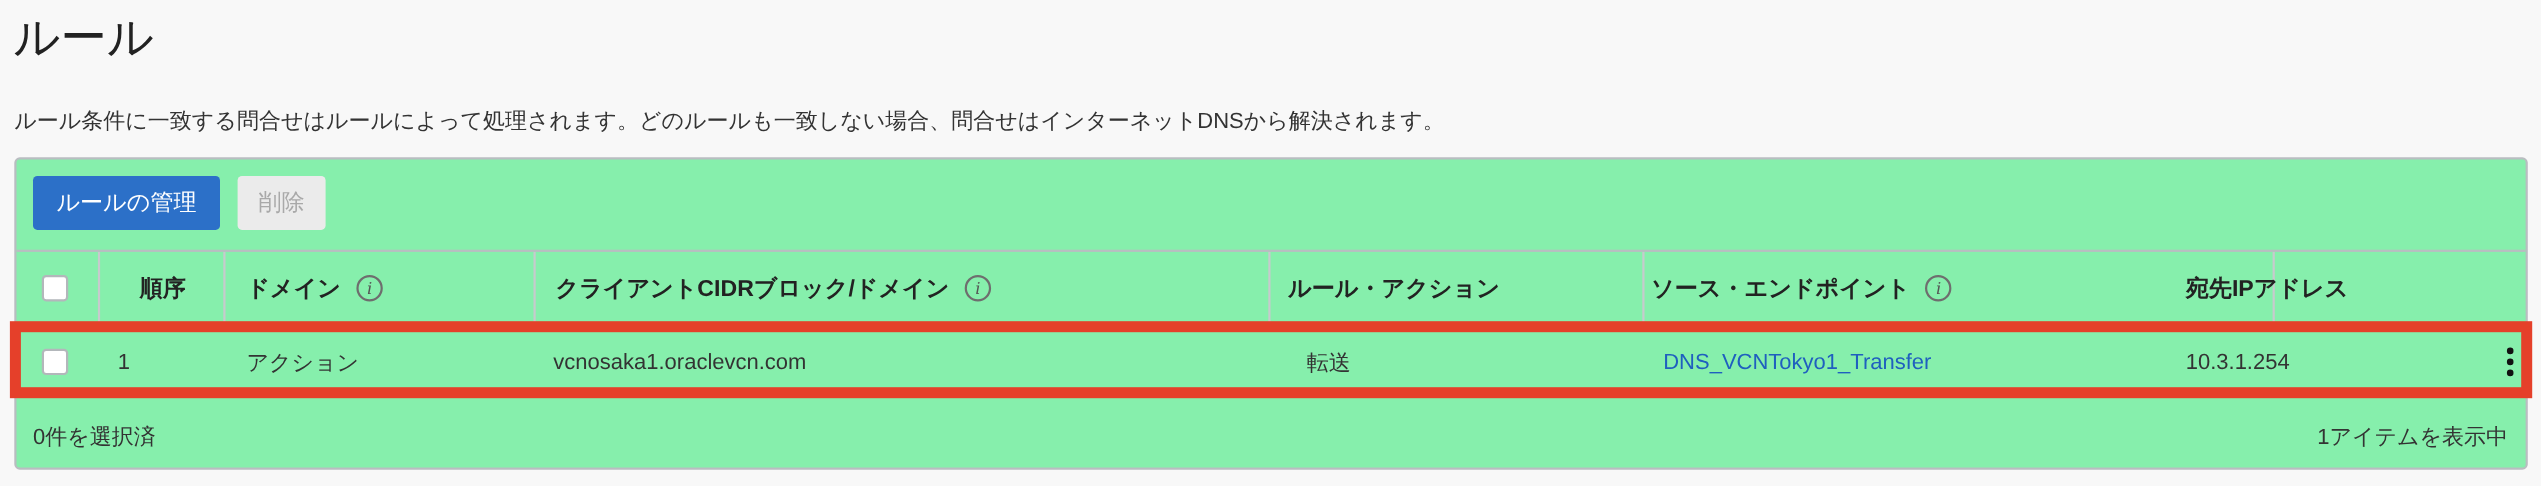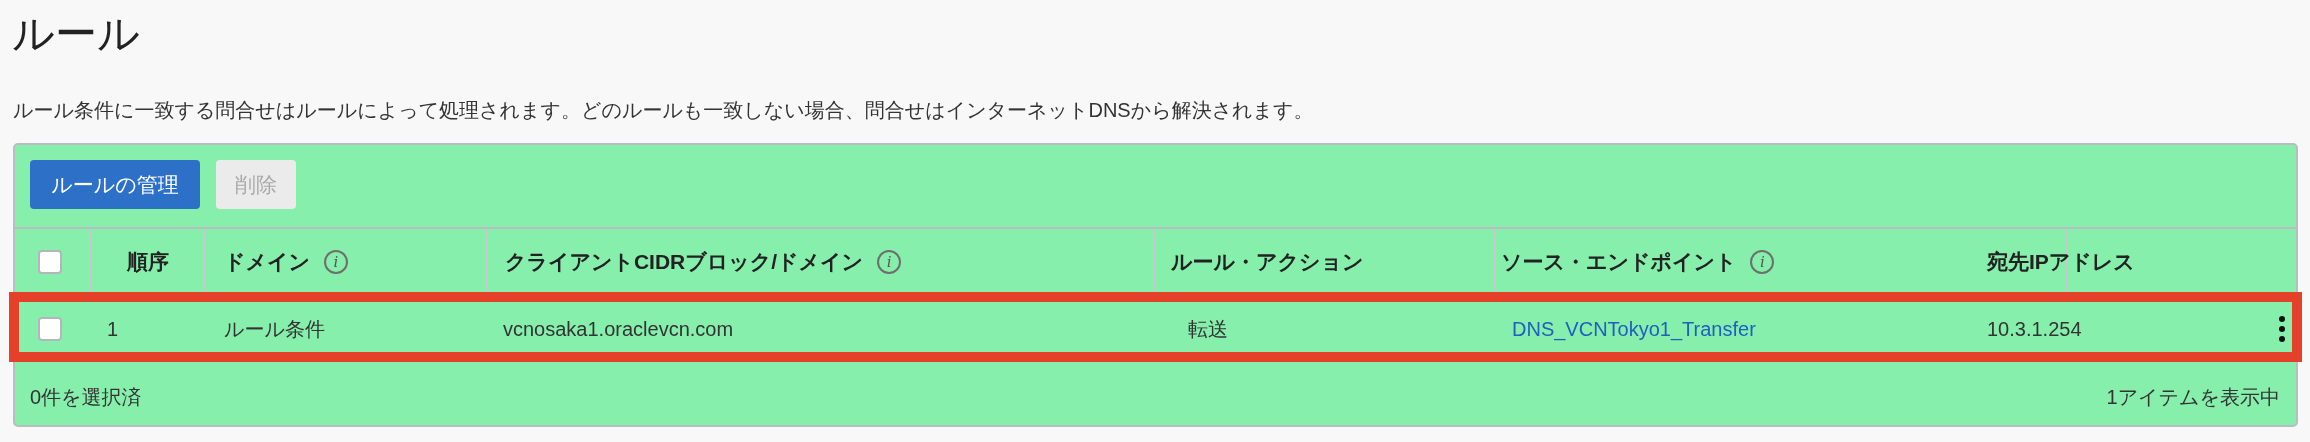--- a/index.html
+++ b/index.html
@@ -229,21 +229,21 @@
     <div class="hcell last" style="left:1955px; width:384px; padding-left:17px;">
       <span>宛先IPアドレス</span>
     </div>
   </div>
 
   <div class="data-row">
     <div class="dcell" style="left:0; width:76px;">
       <span class="checkbox" style="left:23px; top:23px;"></span>
     </div>
     <div class="dcell" style="left:92px;">1</div>
-    <div class="dcell" style="left:209px;">ルール条件</div>
+    <div class="dcell" style="left:209px;">アクション</div>
     <div class="dcell" style="left:488px;">vcnosaka1.oraclevcn.com</div>
     <div class="dcell" style="left:1149px;margin-left:24px;">転送</div>
     <div class="dcell" style="left:1497px;">
       <a class="link">DNS_VCNTokyo1_Transfer</a>
     </div>
     <div class="dcell" style="left:1972px;">10.3.1.254</div>
     <div class="kebab">
       <span></span>
       <span></span>
       <span></span>

